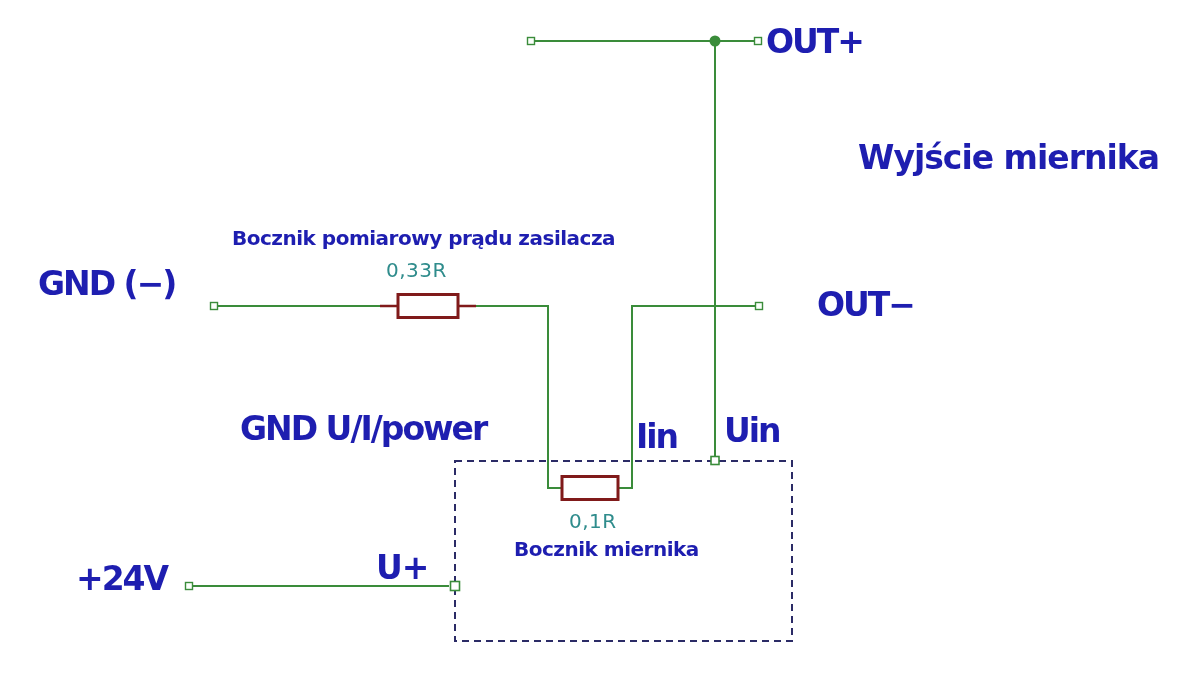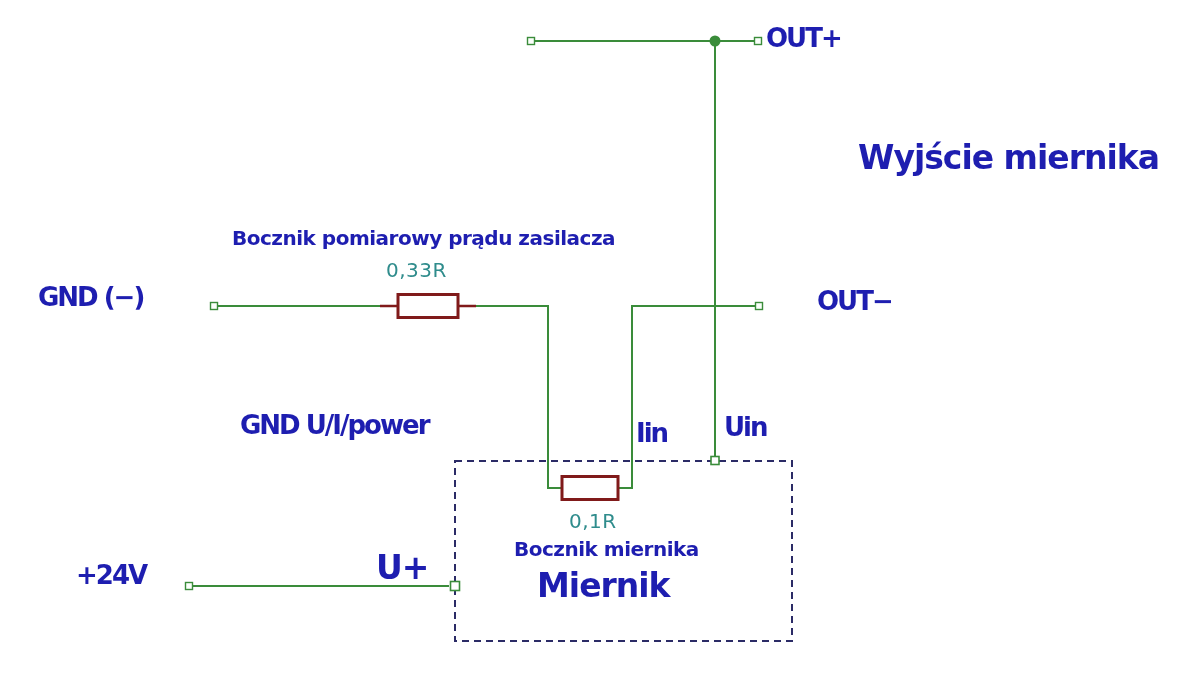--- a/index.html
+++ b/index.html
@@ -27,21 +27,21 @@
   .pin-square{stroke:var(--c-wire);stroke-width:1.6;fill:#ffffff;}
   .dashed-box{stroke:var(--c-box);stroke-width:2;fill:none;stroke-dasharray:7 5;}
 
   .lbl{
     position:absolute;
     line-height:1;
     white-space:nowrap;
     color:var(--c-label);
     font-weight:bold;
   }
-  .big{font-size:26px;letter-spacing:-2px;}
+  .big{font-size:33px;letter-spacing:-2px;}
   .med{font-size:33px;letter-spacing:-1px;}
   .small{font-size:20px;letter-spacing:-0.5px;}
   .val{font-size:20px;font-weight:normal;color:var(--c-value);letter-spacing:0.5px;}
 </style>
 </head>
 <body>
 
 <div class="canvas">
 
   <svg class="schematic" width="1201" height="682" viewBox="0 0 1201 682">
@@ -74,28 +74,27 @@
     <rect class="terminal" x="210.5" y="302.5" width="7" height="7"></rect>
     <rect class="terminal" x="755.5" y="302.5" width="7" height="7"></rect>
     <rect class="terminal" x="185.5" y="582.5" width="7" height="7"></rect>
 
     <rect class="pin-square" x="711" y="456.5" width="8" height="8"></rect>
     <rect class="pin-square" x="450.5" y="581.5" width="9" height="9"></rect>
   </svg>
 
   <div class="lbl big" style="left:766px;top:25px;">OUT+</div>
   <div class="lbl big" style="left:817px;top:288px;">OUT−</div>
-  <div class="lbl big" style="left:38px;top:284px;">GND (−)</div>
+  <div class="lbl big" style="left:38px;top:267px;">GND (−)</div>
   <div class="lbl big" style="left:240px;top:412px;">GND U/I/power</div>
   <div class="lbl big" style="left:636px;top:414px;margin-top:6px;">Iin</div>
   <div class="lbl big" style="left:724px;top:414px;">Uin</div>
   <div class="lbl big" style="left:76px;top:562px;">+24V</div>
   <div class="lbl med" style="left:376px;top:551px;">U+</div>
 
   <div class="lbl med" style="left:858px;top:141px;">Wyjście miernika</div>
   <div class="lbl small" style="left:514px;top:539px;">Bocznik miernika</div>
   <div class="lbl small" style="left:232px;top:228px;">Bocznik pomiarowy prądu zasilacza</div>
 
   <div class="lbl val" style="left:386px;top:260px;">0,33R</div>
   <div class="lbl val" style="left:569px;top:511px;">0,1R</div>
-  <div class="lbl med" style="left:537px;top:569px;">Miernik</div>
 
 </div>
 
 </body></html>

